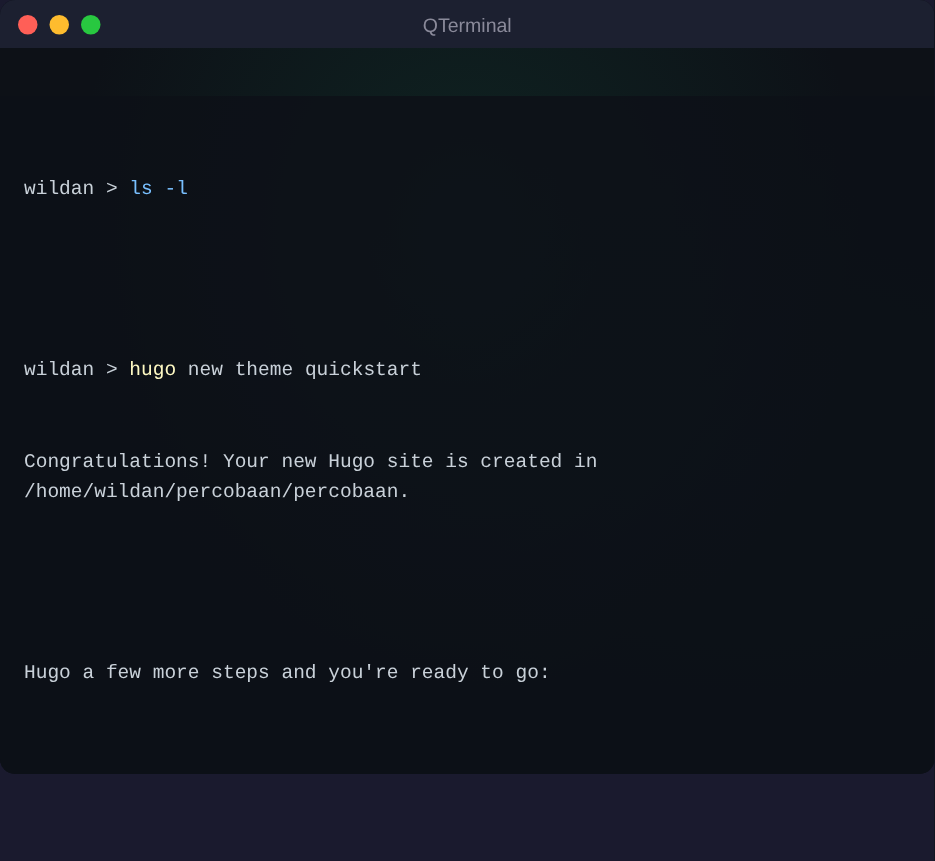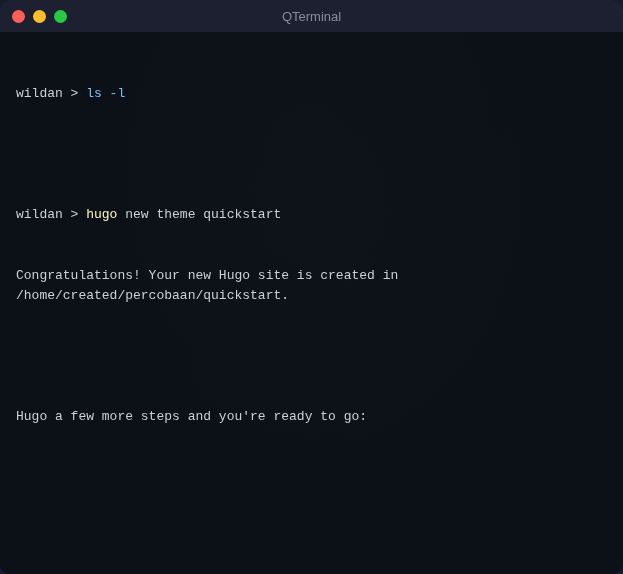--- a/index.html
+++ b/index.html
@@ -8,21 +8,21 @@
       width: 623px;
       height: 574px;
       background: #1a1a2e;
       font-family: 'Courier New', Courier, monospace;
       font-size: 13px;
       overflow: hidden;
     }
 
     .window {
       width: 623px;
-      height: 574px;
+      height: 516px;
       background: #0d1117;
       border-radius: 10px;
       overflow: hidden;
       display: flex;
       flex-direction: column;
       position: relative;
     }
 
     
     .window::before {
@@ -71,20 +71,21 @@
       font-family: -apple-system, BlinkMacSystemFont, sans-serif;
     }
 
     .terminal-body {
       flex: 1;
       padding: 12px 16px;
       overflow: hidden;
       position: relative;
       z-index: 1;
       background: rgba(13, 17, 23, 0.85);
+      margin-top: 32px;
     }
 
     .terminal-content {
       color: #c9d1d9;
       line-height: 1.55;
       white-space: pre-wrap;
     }
 
     .prompt { color: #c9d1d9; }
     .cmd-ls { color: #79c0ff; }
@@ -108,21 +109,21 @@
       <div class="traffic-light maximize"></div>
     </div>
     <span class="title-text">QTerminal</span>
   </div>
 
   <div class="terminal-body">
     <div class="terminal-content">
       <span class="line"><span class="prompt">wildan &gt; </span><span class="cmd-ls">ls -l</span></span>
       <span class="line"> </span>
       <span class="line"><span class="prompt">wildan &gt; </span><span class="cmd-hugo">hugo</span><span class="prompt"> new theme quickstart</span></span>
-      <span class="line">Congratulations! Your new Hugo site is created in /home/created/percobaan/quickstart.</span>
+      <span class="line">Congratulations! Your new Hugo site is created in /home/wildan/percobaan/percobaan.</span>
       <span class="line"> </span>
       <span class="line">Hugo a few more steps and you're ready to go:</span>
       <span class="line"> </span>
       
       
       
       
       
       
       

